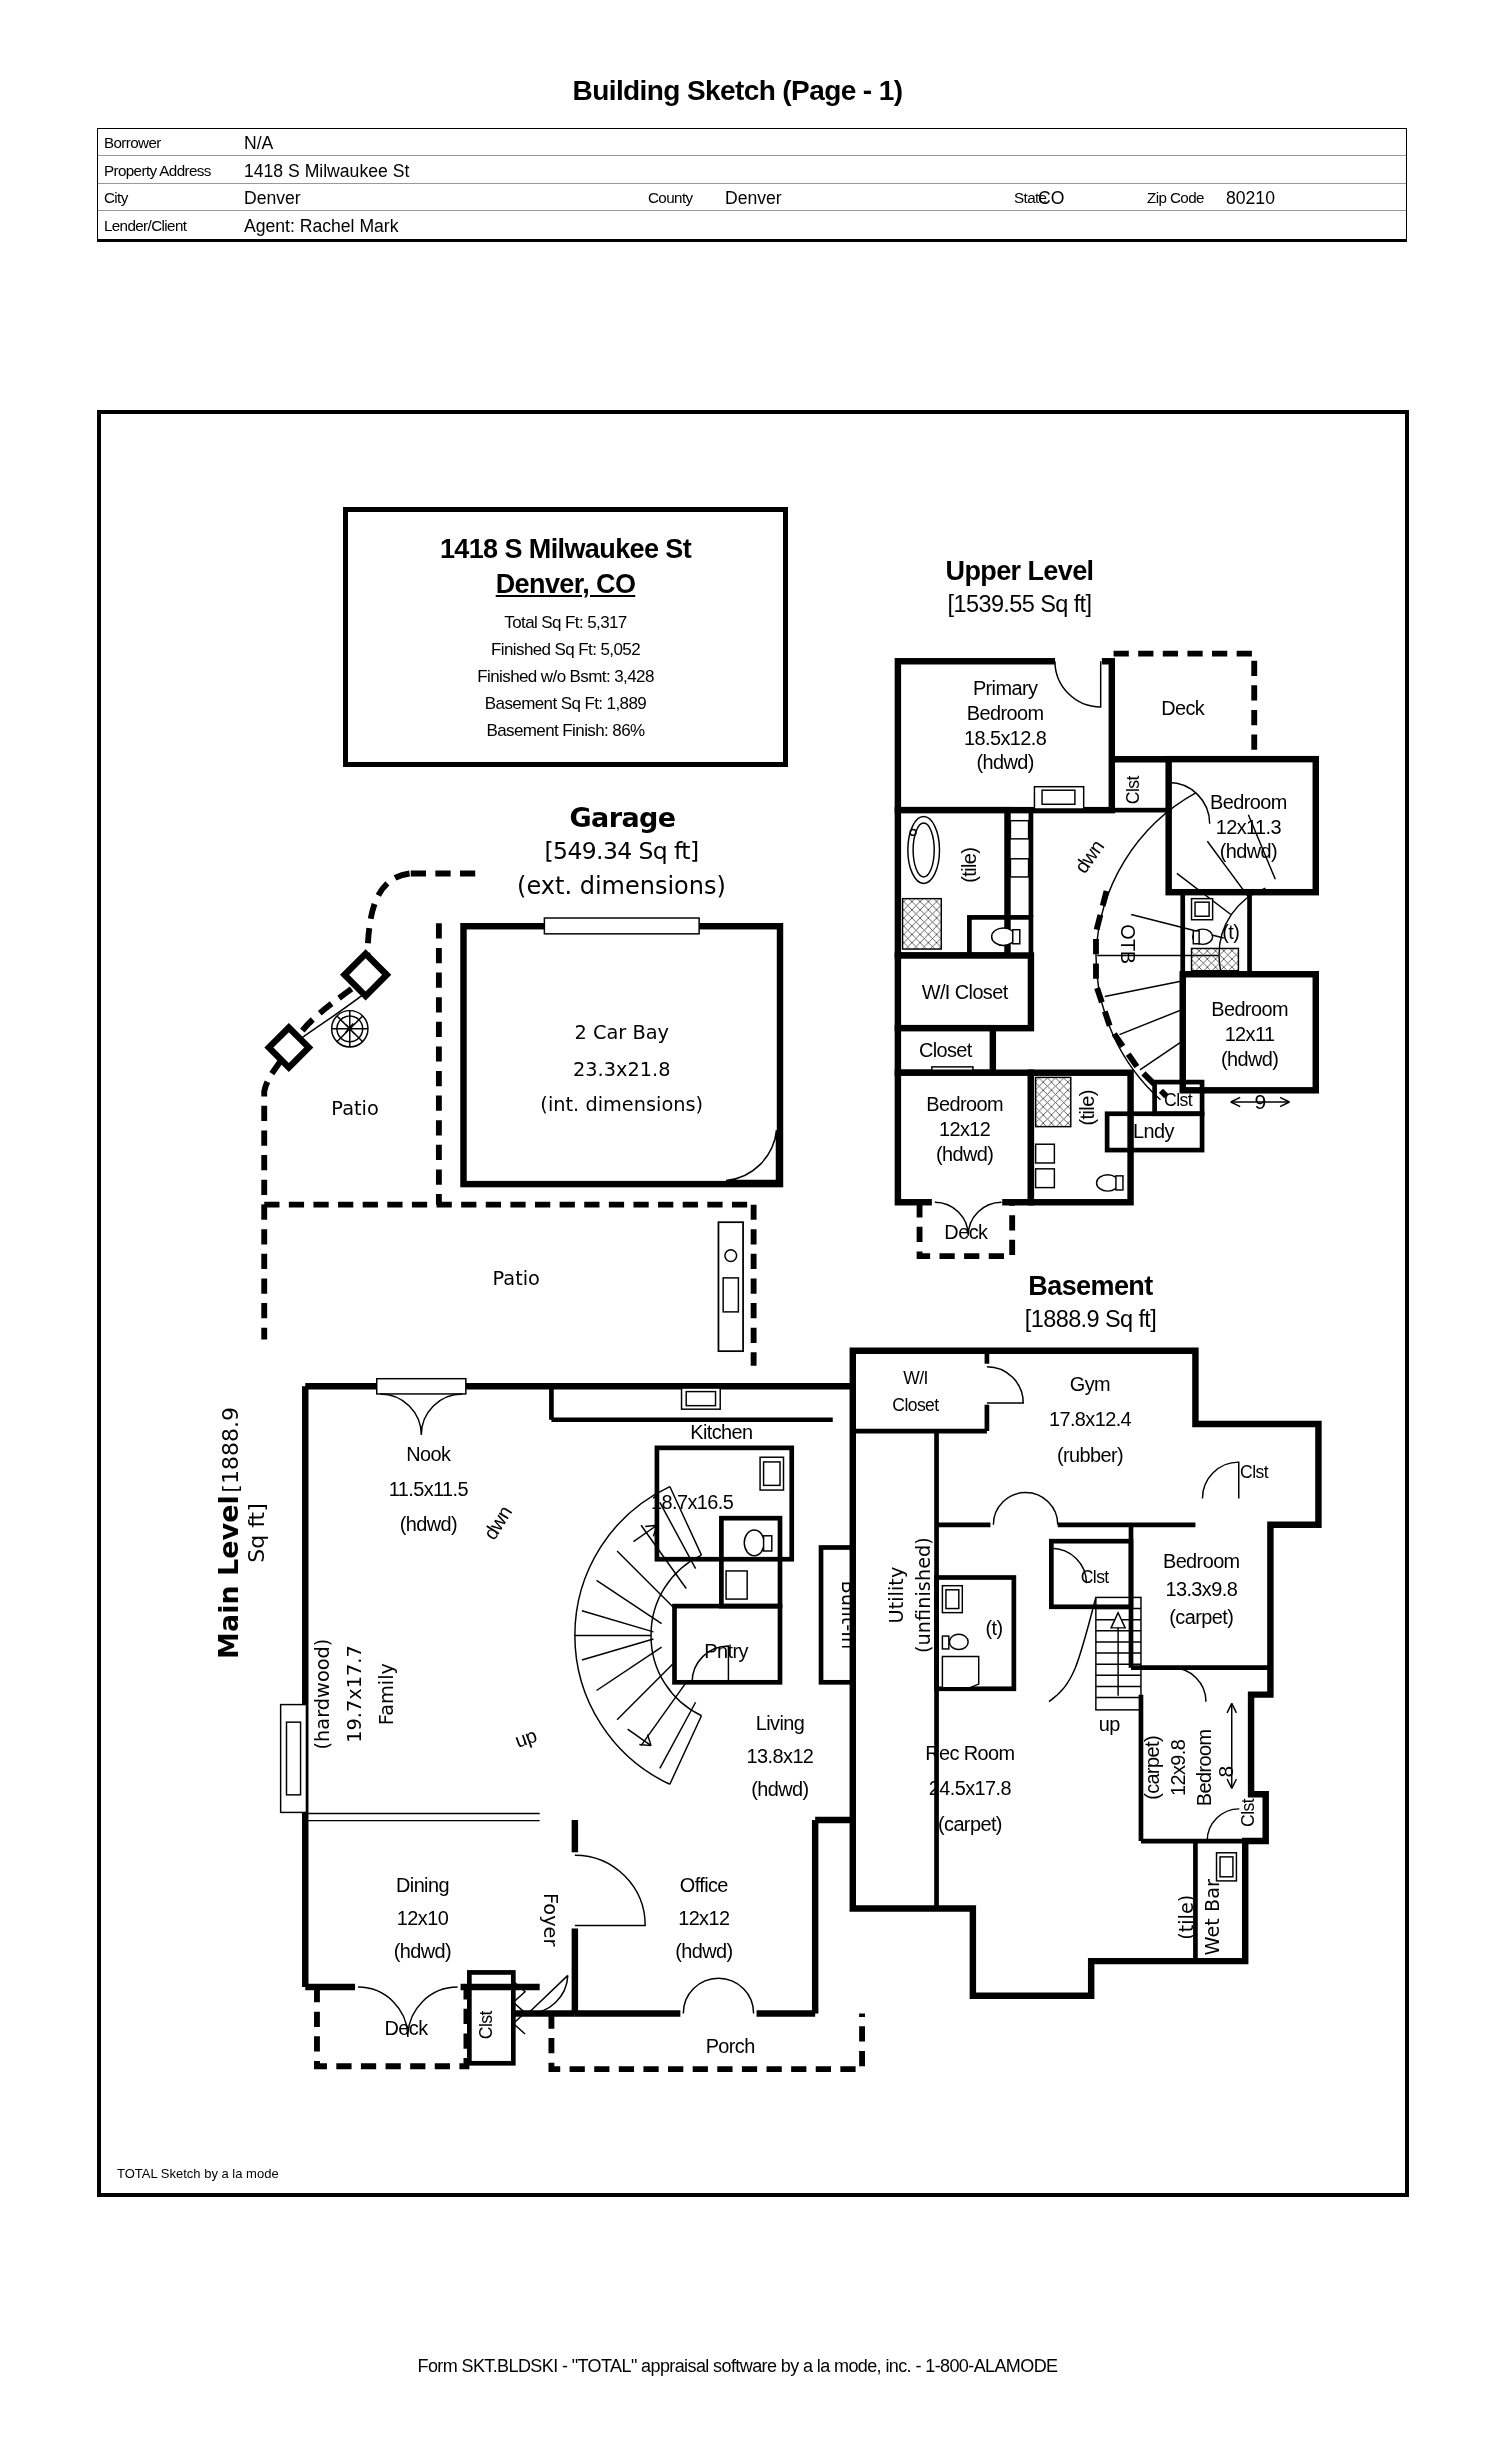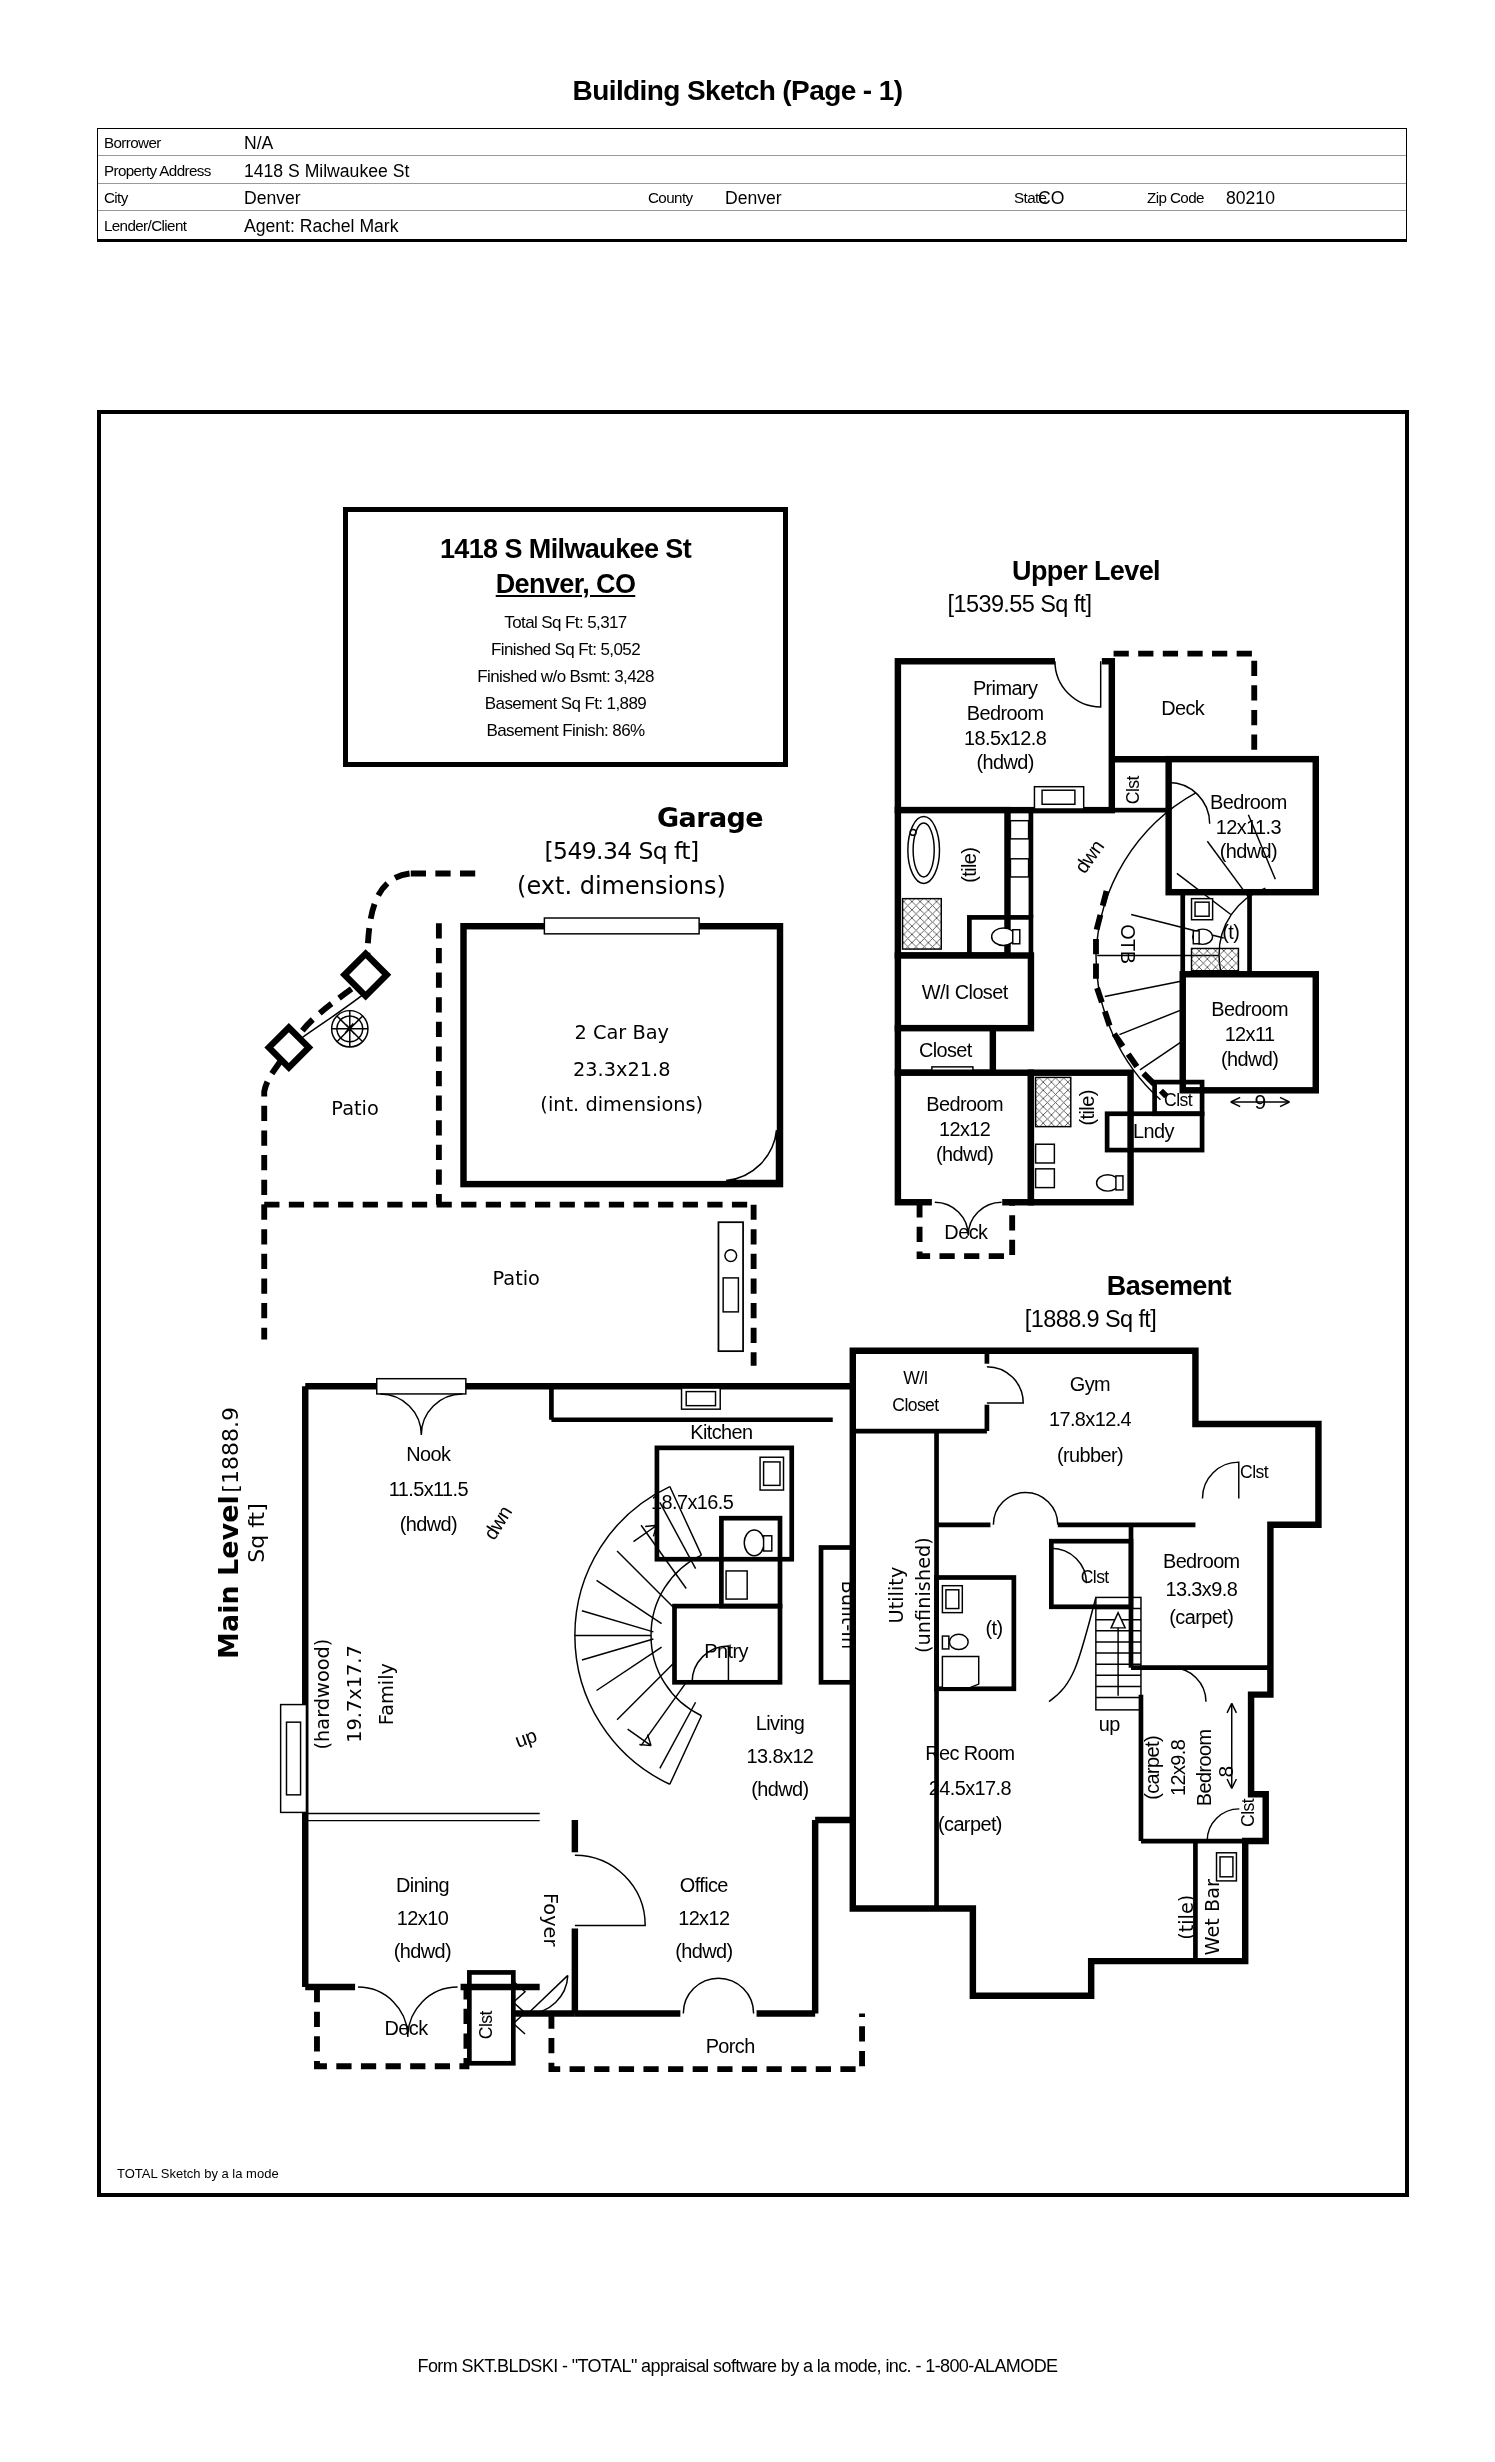--- a/index.html
+++ b/index.html
@@ -17,21 +17,21 @@
   
   .bigbox{left:97px;top:410px;width:1304px;height:1779px;border:4.1px solid #000;}
   .wm{left:117px;top:2166px;font-size:13px;}
   
   .sumbox{left:343px;top:507px;width:435px;height:250px;border:5.3px solid #000;text-align:center;}
   .sum1{margin-top:22px;font-size:27px;font-weight:bold;letter-spacing:-0.6px;}
   .sum2{margin-top:3.5px;font-size:27px;font-weight:bold;letter-spacing:-0.6px;text-decoration:underline;}
   .sumln{margin-top:7px;font-size:17px;letter-spacing:-0.6px;}
   .sumlines{margin-top:13px;}
   
-  .sect{font-weight:bold;font-size:27px;letter-spacing:-0.6px;text-align:right;}
+  .sect{font-weight:bold;font-size:27px;letter-spacing:-0.6px;text-align:center;}
   .sect2{font-size:23.5px;letter-spacing:-0.6px;text-align:center;}
   .sect3{font-size:24px;text-align:center;}
   .wide{font-family:"DejaVu Sans",sans-serif;}
   .mainlvl{left:119px;top:1501px;width:252px;height:64px;transform:rotate(-90deg);text-align:center;}
   .mainlvl .a{font-family:"DejaVu Sans",sans-serif;font-weight:bold;font-size:27px;}
   .mainlvl .b{font-family:"DejaVu Sans",sans-serif;font-size:22px;}
   
   .scope{left:821px;top:2007px;width:422px;text-align:center;font-size:19.3px;line-height:24px;}
   .footer{left:0;right:0;top:2356px;text-align:center;font-size:18px;letter-spacing:-0.6px;}
   

